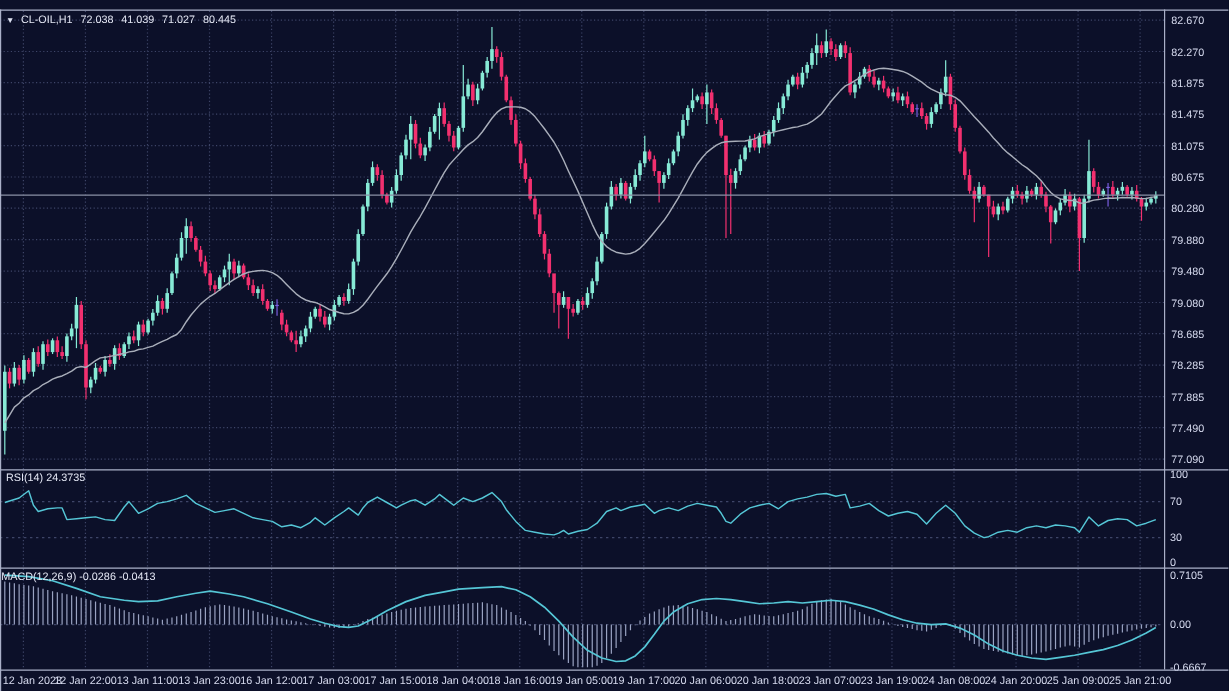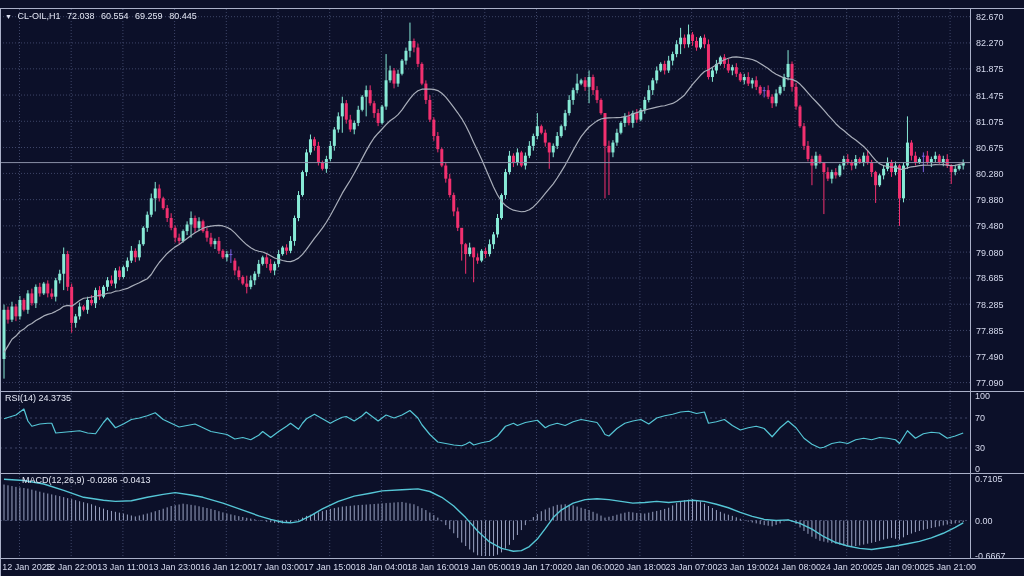--- a/index.html
+++ b/index.html
@@ -4,21 +4,21 @@
 <style>
   html,body{margin:0;padding:0;background:#05081c;}
   #app{position:relative;width:1024px;height:576px;background:#0c1029;overflow:hidden;
        font-family:"Liberation Sans",sans-serif;}
   #chart-svg{position:absolute;left:0;top:0;}
   .overlay{position:absolute;color:#e4e7f4;font-size:9px;line-height:11px;white-space:nowrap;}
   #header{left:5px;top:11px;}
   #header .tri{color:#dfe3f2;font-size:7px;margin-right:3px;}
   #header span{margin-right:4px;}
   #rsi-label{left:5px;top:393px;}
-  #macd-label{left:22px;top:475px;}
+  #macd-label{left:1px;top:475px;}
   #price-badge{left:971px;top:156px;width:51px;height:13px;background:#f4f4f6;color:#0a0a0a;
       font-size:9px;line-height:13px;text-align:center;border-radius:1px;}
   .axis-text{fill:#d6daee;font-size:9px;font-family:"Liberation Sans",sans-serif;}
 </style>
 </head>
 <body>
 
 <div id="app">
   <svg id="chart-svg" width="1024" height="576" viewBox="0 0 1024 576">
       <rect x="0" y="0" width="1024" height="576" fill="#0c1029"></rect>
@@ -835,22 +835,22 @@
       <text x="795" y="570" class="axis-text" text-anchor="middle">24 Jan 08:00</text>
       <text x="846.7" y="570" class="axis-text" text-anchor="middle">24 Jan 20:00</text>
       <text x="898.4000000000001" y="570" class="axis-text" text-anchor="middle">25 Jan 09:00</text>
       <text x="950.1" y="570" class="axis-text" text-anchor="middle">25 Jan 21:00</text>
     </svg>
 
   <div id="header" class="overlay">
     <span class="tri">▼</span>
     <span>CL-OIL,H1</span>
     <span>72.038</span>
-    <span>60.554</span>
-    <span>69.259</span>
+    <span>41.039</span>
+    <span>71.027</span>
     <span>80.445</span>
   </div>
 
   <div id="rsi-label" class="overlay">
     <span>RSI(14)</span>
     <span>24.3735</span>
   </div>
 
   <div id="macd-label" class="overlay">
     <span>MACD(12,26,9)</span>

